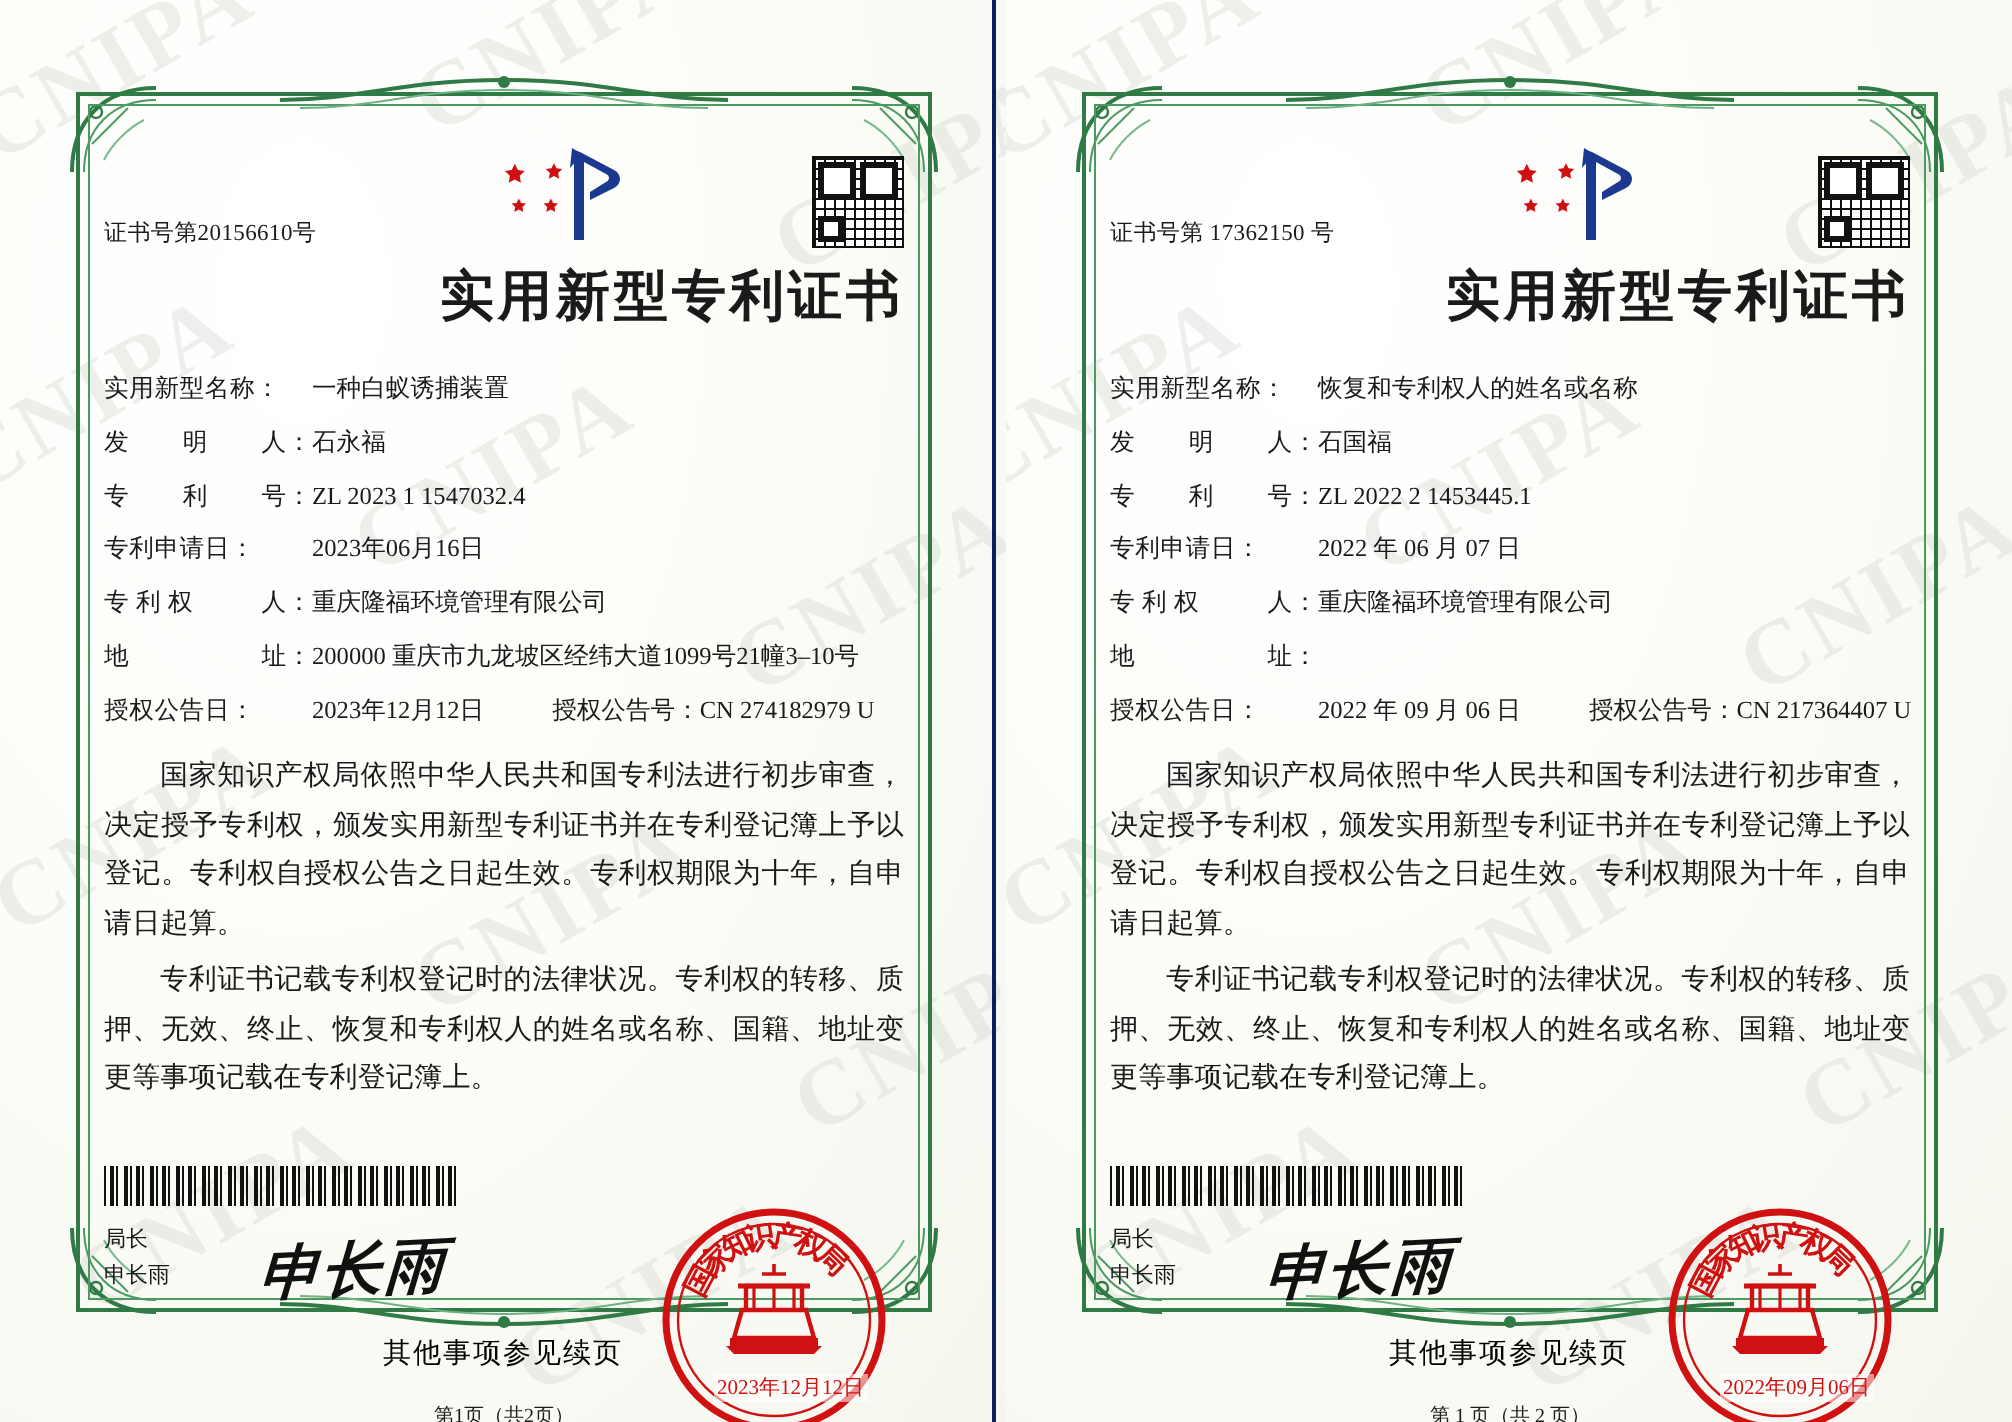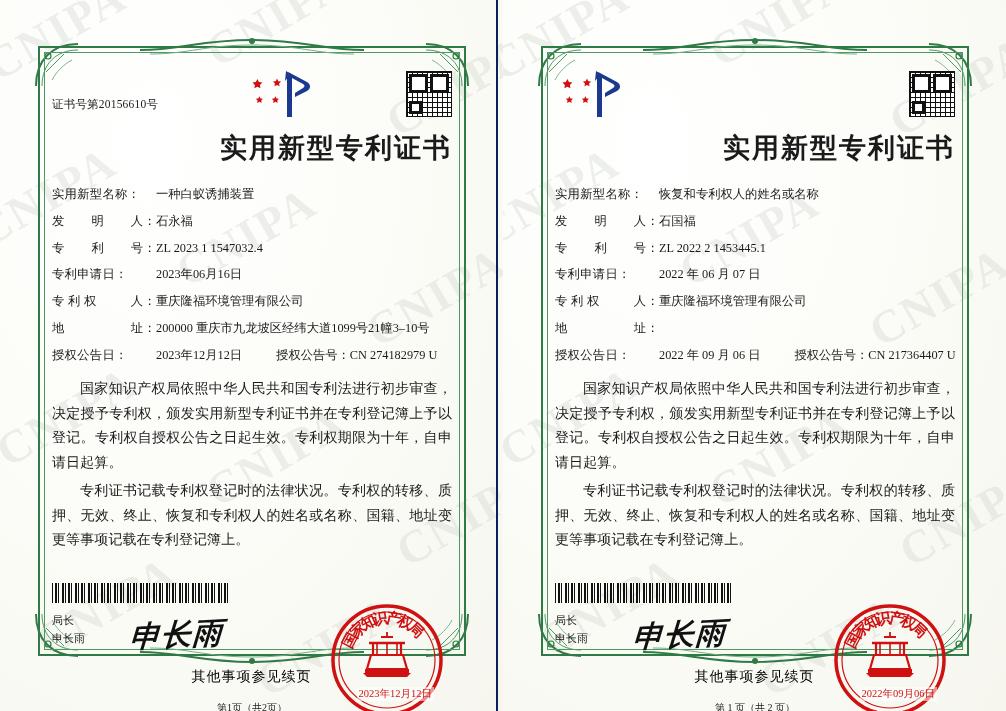--- a/index.html
+++ b/index.html
@@ -94,21 +94,21 @@
   .content {
     position: absolute;
     left: 52px; top: 60px;
     width: 400px; height: 582px;
     z-index: 10;
     color: #1a1a1a;
   }
 
   .row-top {
     display: flex;
-    align-items: center;
+    align-items: flex-end;
     justify-content: space-between;
     height: 64px;
   }
   .cert-no {
     font-size: 11.5px;
     padding-top: 24px;
     white-space: nowrap;
     letter-spacing: 0.2px;
   }
   .logo {
@@ -506,20 +506,21 @@
     <div class="bot-flourish">
       <svg width="224" height="22" viewBox="0 0 224 22">
         <path d="M0 10 C40 10 60 20 112 20 C164 20 184 10 224 10" fill="none" stroke="#2f7a45" stroke-width="2"></path>
         <path d="M10 6 C48 6 66 15 112 15 C158 15 176 6 214 6" fill="none" stroke="#6fb184" stroke-width="1"></path>
         <circle cx="112" cy="19" r="3" fill="#2f7a45"></circle>
       </svg>
     </div>
 
     <div class="content">
       <div class="row-top">
+        <div class="cert-no">证书号第 17362150 号</div>
         <div class="logo">
           <svg width="74" height="52" viewBox="0 0 74 52">
             <path d="M42 48 L42 6 C42 4 43 3 45 4 L62 13 C66 15 66 20 62 22 L50 28 L50 24 L58 19 C60 18 60 16 58 15 L47 9 L47 48 Z" fill="#1b3a8f"></path>
             <path d="M46 5 L41 2 L40 12 Z" fill="#1b3a8f"></path>
             <g fill="#d01010">
               <path d="M14 10 l2.5 5 5.5 .8 -4 3.9 .9 5.5 -4.9 -2.6 -4.9 2.6 .9 -5.5 -4 -3.9 5.5 -.8 z" transform="scale(0.62) translate(6,6)"></path>
               <path d="M26 4 l1.6 3.2 3.5 .5 -2.5 2.5 .6 3.5 -3.2 -1.7 -3.2 1.7 .6 -3.5 -2.5 -2.5 3.5 -.5 z" transform="scale(0.8) translate(14,8)"></path>
               <path d="M30 16 l1.4 2.8 3.1 .4 -2.2 2.2 .5 3.1 -2.8 -1.5 -2.8 1.5 .5 -3.1 -2.2 -2.2 3.1 -.4 z" transform="scale(0.8) translate(8,18)"></path>
               <path d="M16 30 l1.4 2.8 3.1 .4 -2.2 2.2 .5 3.1 -2.8 -1.5 -2.8 1.5 .5 -3.1 -2.2 -2.2 3.1 -.4 z" transform="scale(0.8) translate(2,4)"></path>
             </g>

